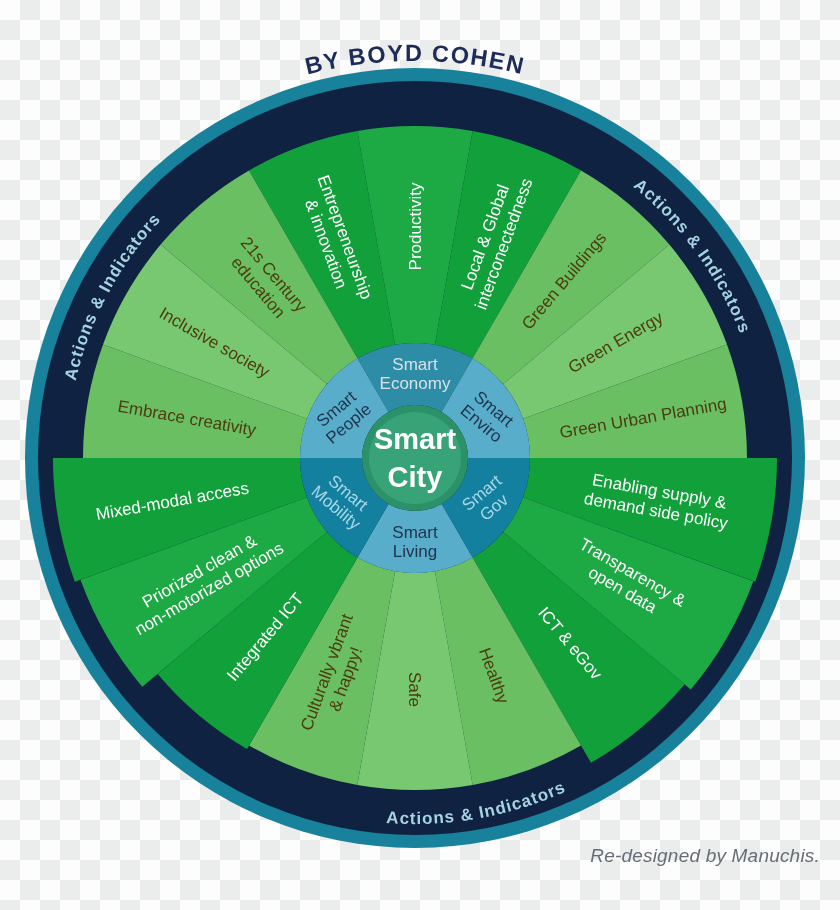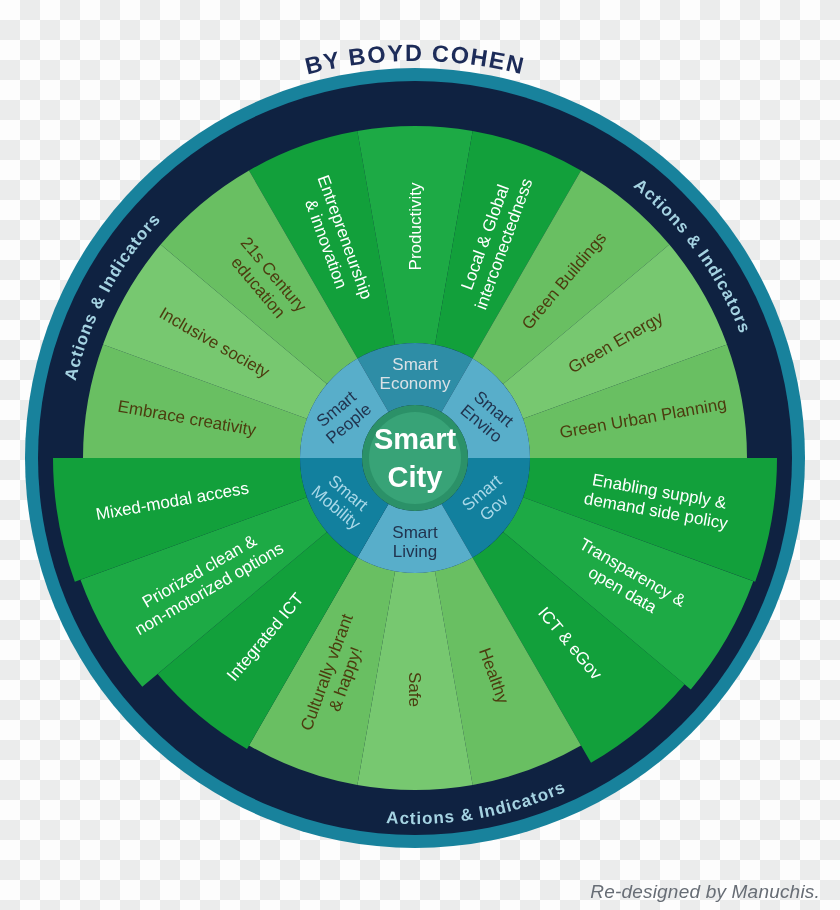--- a/index.html
+++ b/index.html
@@ -8,21 +8,21 @@
     position:relative;width:840px;height:910px;
     background-image:
       linear-gradient(45deg,#ebecec 25%,transparent 25%,transparent 75%,#ebecec 75%),
       linear-gradient(45deg,#ebecec 25%,#fdfdfd 25%,#fdfdfd 75%,#ebecec 75%);
     background-size:40px 40px;
     background-position:0 0,20px 20px;
   }
   svg{position:absolute;left:0;top:0;}
   svg text{font-family:"Liberation Sans",sans-serif;}
   .credit{
-    position:absolute;right:20px;top:881px;
+    position:absolute;right:20px;top:845px;
     font-size:19px;font-style:italic;color:#676d75;letter-spacing:0.2px;
   }
 </style>
 </head>
 <body>
 
 <div class="stage">
   <svg id="wheel" width="840" height="910" viewBox="0 0 840 910">
       <circle cx="415" cy="458" r="390" fill="#18829c"></circle>
       <circle cx="415" cy="458" r="377" fill="#0f2241"></circle>

